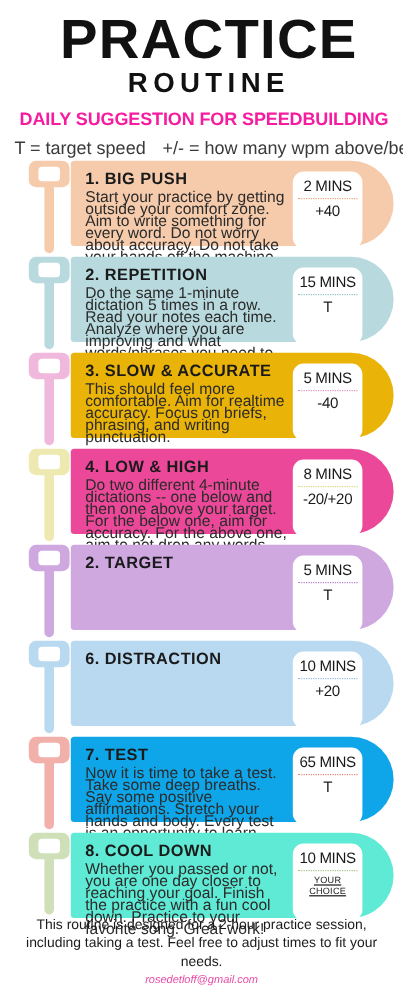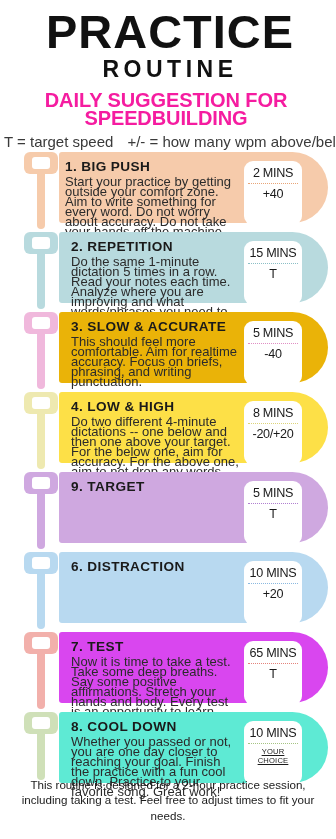--- a/index.html
+++ b/index.html
@@ -10,42 +10,42 @@
   body {
     width: 336px;
     height: 839px;
     overflow: hidden;
     font-family: "Liberation Sans", sans-serif;
     color: #231f20;
     position: relative;
   }
 
   
-  #header { padding: 6px 0 0 4px; text-align: center; }
+  #header { padding: 6px 0 0 12px; text-align: center; }
   #title-practice {
     font-family: "Liberation Sans", sans-serif;
     font-weight: bold;
     font-size: 46px;
     line-height: 44px;
     letter-spacing: 1.0px;
     color: #111111;
     margin: 4px 0 0 0;
     transform: scaleX(1.02);
   }
   #title-routine {
     font-weight: bold;
     font-size: 23px;
     line-height: 26px;
     letter-spacing: 4.5px;
     color: #111111;
     margin: 2px 0 0 0;
   }
   #subtitle {
     font-weight: bold;
-    font-size: 20px;
+    font-size: 15px;
     line-height: 18px;
     letter-spacing: -0.1px;
     color: #f51ca0;
     margin: 9px 8px 0 0;
   }
   #legend {
     font-size: 15px;
     line-height: 12px;
     color: #3a3a3a;
     margin: 9px 0 0 0;
@@ -195,21 +195,21 @@
     <span>T = target speed</span><span class="lg-gap"></span><span>+/- = how many wpm above/below target speed</span>
   </div>
 </div>
 
 <div id="sections">
     <div class="row">
       <div class="rail">
         <div class="stem" style="background: rgb(246, 203, 171);"></div>
         <div class="marker" style="background: rgb(246, 203, 171);"></div>
       </div>
-      <div class="card" style="background: rgb(246, 203, 171); padding-left: 6px;">
+      <div class="card" style="background: rgb(246, 203, 171);">
         <div class="card-title">1. BIG PUSH</div>
         <div class="card-body">Start your practice by getting outside your comfort zone. Aim to write something for every word. Do not worry about accuracy. Do not take your hands off the machine.</div>
         <div class="badge">
           <div class="badge-mins">2 MINS</div>
           <div class="badge-sep" style="border-top-color: rgb(232, 165, 120);"></div>
           <div class="badge-val">+40</div>
         </div>
       </div>
     </div>
     <div class="row">
@@ -240,37 +240,37 @@
           <div class="badge-sep" style="border-top-color: rgb(224, 142, 196);"></div>
           <div class="badge-val">-40</div>
         </div>
       </div>
     </div>
     <div class="row">
       <div class="rail">
         <div class="stem" style="background: rgb(238, 233, 176);"></div>
         <div class="marker" style="background: rgb(238, 233, 176);"></div>
       </div>
-      <div class="card" style="background: #fde047;">
+      <div class="card" style="background: #ec4899;">
         <div class="card-title">4. LOW &amp; HIGH</div>
         <div class="card-body">Do two different 4-minute dictations -- one below and then one above your target. For the below one, aim for accuracy. For the above one, aim to not drop any words.</div>
         <div class="badge">
           <div class="badge-mins">8 MINS</div>
           <div class="badge-sep" style="border-top-color: rgb(221, 212, 122);"></div>
           <div class="badge-val">-20/+20</div>
         </div>
       </div>
     </div>
     <div class="row">
       <div class="rail">
         <div class="stem" style="background: rgb(207, 168, 224);"></div>
         <div class="marker" style="background: rgb(207, 168, 224);"></div>
       </div>
       <div class="card" style="background: rgb(207, 168, 224);">
-        <div class="card-title">9. TARGET</div>
+        <div class="card-title">2. TARGET</div>
         <div class="badge">
           <div class="badge-mins">5 MINS</div>
           <div class="badge-sep" style="border-top-color: rgb(176, 127, 208);"></div>
           <div class="badge-val">T</div>
         </div>
       </div>
     </div>
     <div class="row">
       <div class="rail">
         <div class="stem" style="background: rgb(184, 217, 240);"></div>
@@ -283,21 +283,21 @@
           <div class="badge-sep" style="border-top-color: rgb(139, 185, 224);"></div>
           <div class="badge-val">+20</div>
         </div>
       </div>
     </div>
     <div class="row">
       <div class="rail">
         <div class="stem" style="background: rgb(242, 176, 171);"></div>
         <div class="marker" style="background: rgb(242, 176, 171);"></div>
       </div>
-      <div class="card" style="background: #d946ef;">
+      <div class="card" style="background: #0ea5e9;">
         <div class="card-title">7. TEST</div>
         <div class="card-body">Now it is time to take a test. Take some deep breaths. Say some positive affirmations. Stretch your hands and body. Every test is an opportunity to learn.</div>
         <div class="badge">
           <div class="badge-mins">65 MINS</div>
           <div class="badge-sep" style="border-top-color: rgb(228, 131, 124);"></div>
           <div class="badge-val">T</div>
         </div>
       </div>
     </div>
     <div class="row">
@@ -312,13 +312,14 @@
           <div class="badge-mins">10 MINS</div>
           <div class="badge-sep" style="border-top-color: rgb(166, 196, 131);"></div>
           <div class="badge-val small">YOUR<br>CHOICE</div>
         </div>
       </div>
     </div>
   </div>
 
 <div id="footer">
   <div id="footer-note">This routine is designed for a 2-hour practice session, including taking a test. Feel free to adjust times to fit your needs.</div>
+  <div id="footer-email">rosedetloff@gmail.com</div>
 </div>
 
 </body></html>

